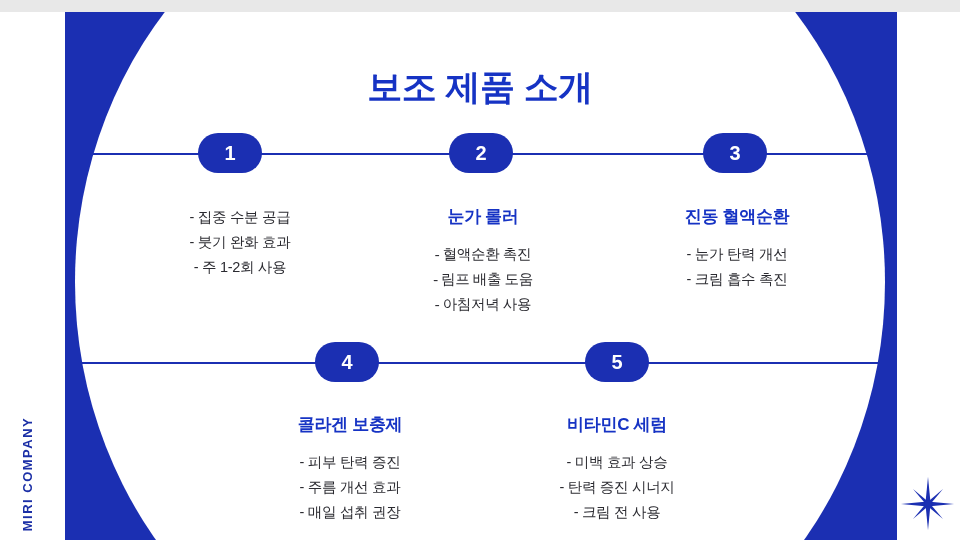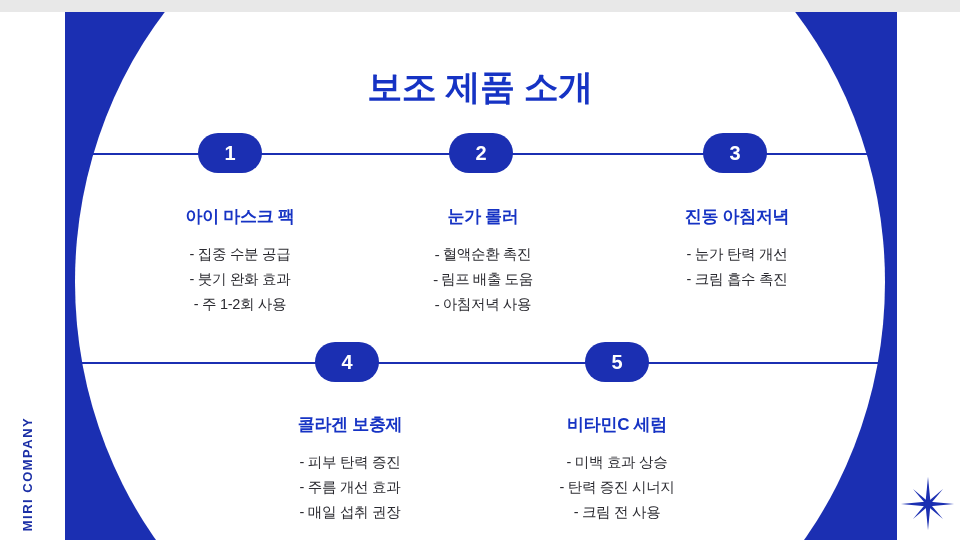--- a/index.html
+++ b/index.html
@@ -91,39 +91,38 @@
     <span>3</span>
   </div>
   <div class="pill pill-4">
     <span>4</span>
   </div>
   <div class="pill pill-5">
     <span>5</span>
   </div>
 
   <div class="product-col col-1">
-    <div class="product-title">아이 마스크 팩</div>
     <ul class="product-points">
       <li>- 집중 수분 공급</li>
       <li>- 붓기 완화 효과</li>
       <li>- 주 1-2회 사용</li>
     </ul>
   </div>
 
   <div class="product-col col-2">
     <div class="product-title">눈가 롤러</div>
     <ul class="product-points">
       <li>- 혈액순환 촉진</li>
       <li>- 림프 배출 도움</li>
       <li>- 아침저녁 사용</li>
     </ul>
   </div>
 
   <div class="product-col col-3">
-    <div class="product-title">진동 아침저녁</div>
+    <div class="product-title">진동 혈액순환</div>
     <ul class="product-points">
       <li>- 눈가 탄력 개선</li>
       <li>- 크림 흡수 촉진</li>
     </ul>
   </div>
 
   <div class="product-col col-5">
     <div class="product-title">비타민C 세럼</div>
     <ul class="product-points">
       <li>- 미백 효과 상승</li>

